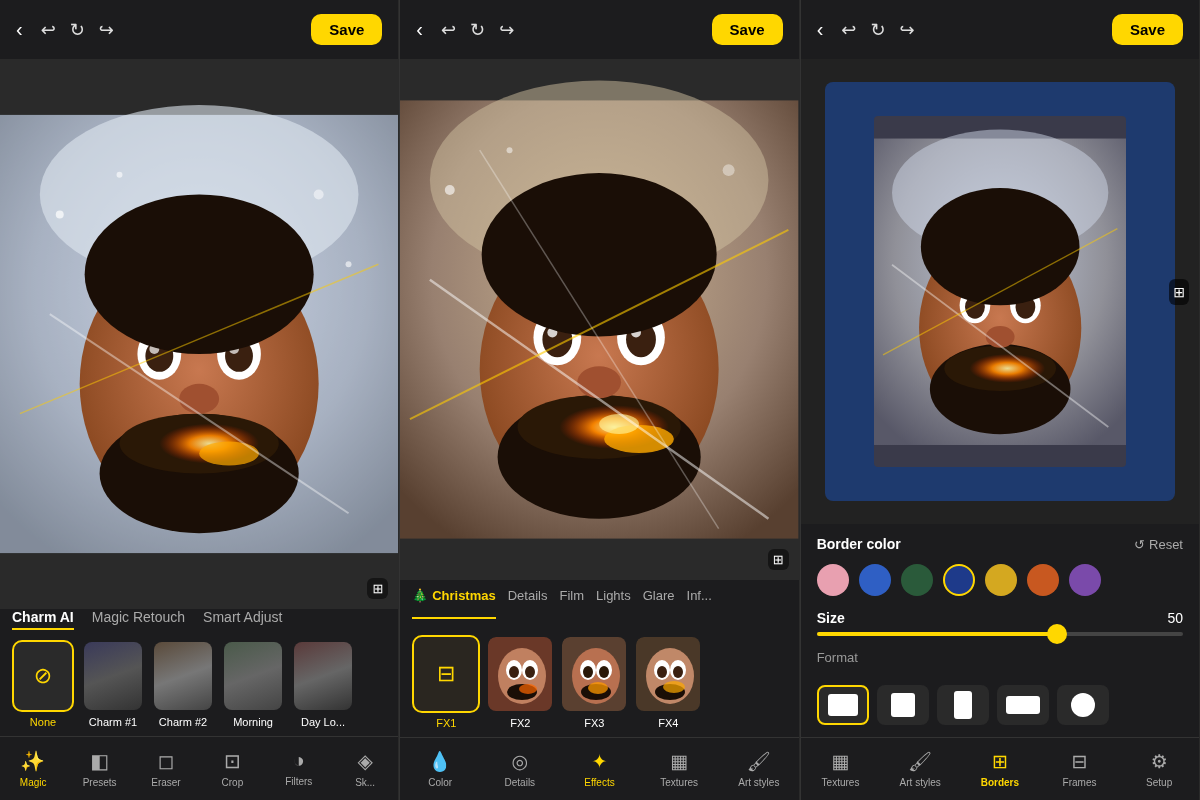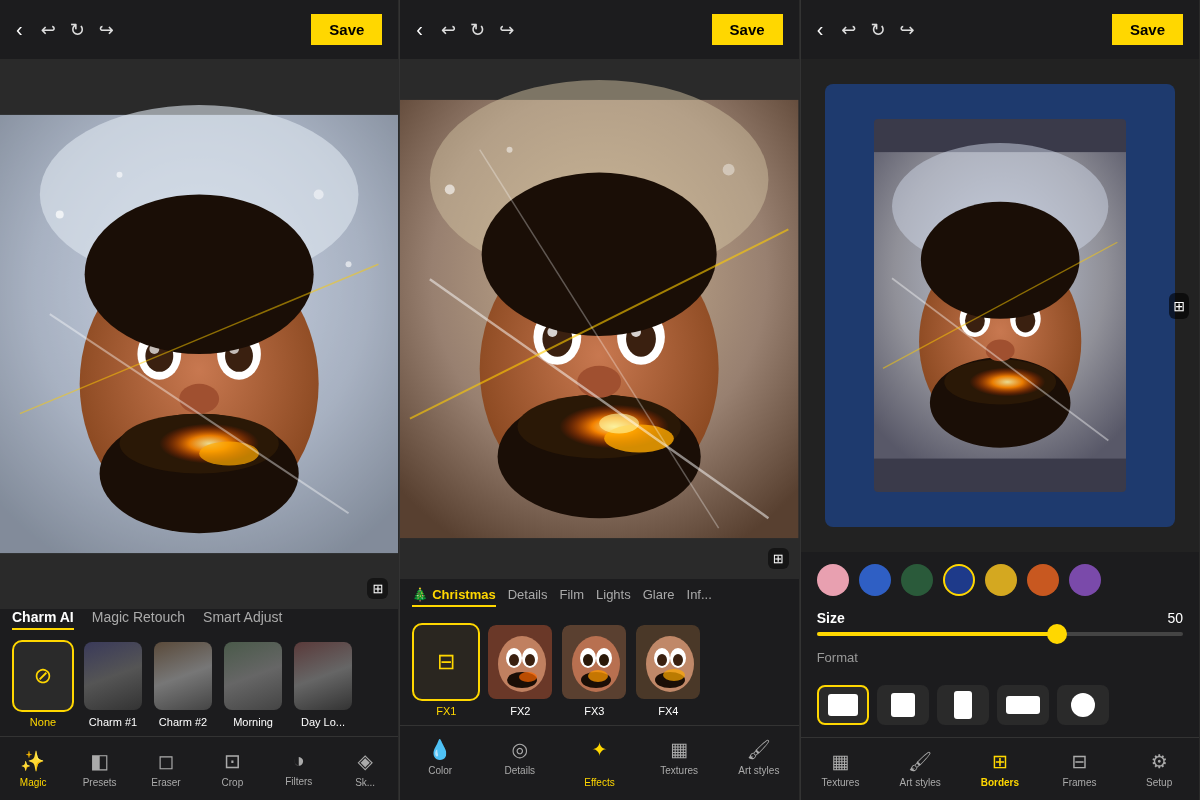--- a/index.html
+++ b/index.html
@@ -44,21 +44,21 @@
     }
     .topbar-actions span {
       cursor: pointer;
       opacity: 0.85;
     }
     .topbar-save {
       margin-left: auto;
       background: #FFD700;
       color: #000;
       border: none;
-      border-radius: 0;
+      border-radius: 10px;
       padding: 7px 18px;
       font-weight: 700;
       font-size: 15px;
       cursor: pointer;
     }
 
     
     .image-area {
       flex: 1;
       background: #2a2a2a;
@@ -191,21 +191,21 @@
       padding: 8px 12px;
       overflow-x: auto;
       background: #1c1c1e;
     }
     .effects-tabs::-webkit-scrollbar { display: none; }
     .effects-tab {
       white-space: nowrap;
       color: #aaa;
       font-size: 13px;
       cursor: pointer;
-      padding-bottom: 3px;
+      padding-bottom: 14px;
     }
     .effects-tab.active {
       color: #FFD700;
       font-weight: 700;
       border-bottom: 2px solid #FFD700;
     }
 
     .effects-grid {
       display: flex;
       gap: 6px;
@@ -261,21 +261,21 @@
       display: flex;
       flex-direction: column;
       align-items: center;
       gap: 4px;
       cursor: pointer;
       padding-top: 4px;
     }
     .p2-nav-icon { font-size: 19px; color: #aaa; }
     .p2-nav-item.active .p2-nav-icon { color: #FFD700; }
     .p2-nav-label { font-size: 10px; color: #aaa; }
-    .p2-nav-item.active .p2-nav-label { color: #FFD700; margin-top: 12px; }
+    .p2-nav-item.active .p2-nav-label { color: #FFD700; }
 
     
     .p3-image-area {
       flex: 1;
       background: #222;
       position: relative;
       overflow: hidden;
       display: flex;
       align-items: center;
       justify-content: center;
@@ -787,20 +787,27 @@
           <line x1="20" y1="140" x2="260" y2="320" stroke="#fff" stroke-width="2" opacity="0.4"></line>
           <line x1="10" y1="240" x2="270" y2="100" stroke="#ffcc00" stroke-width="1.5" opacity="0.5"></line>
         </svg>
       </div>
       <div class="p3-corner-icon">⊞</div>
     </div>
   </div>
 
   <div class="p3-controls">
 
+    <div class="border-color-row">
+      <span class="border-color-label">Border color</span>
+      <span class="reset-btn">
+        <span>↺</span>
+        <span>Reset</span>
+      </span>
+    </div>
     <div class="color-swatches">
       <div class="swatch" style="background:#e8a0b0;"></div>
       <div class="swatch" style="background:#2f5fc4;"></div>
       <div class="swatch" style="background:#2a5a3a;"></div>
       <div class="swatch selected" style="background:#1e3a8a;"></div>
       <div class="swatch" style="background:#d4a820;"></div>
       <div class="swatch" style="background:#c85820;"></div>
       <div class="swatch" style="background:#7a4aaa;"></div>
     </div>
 

